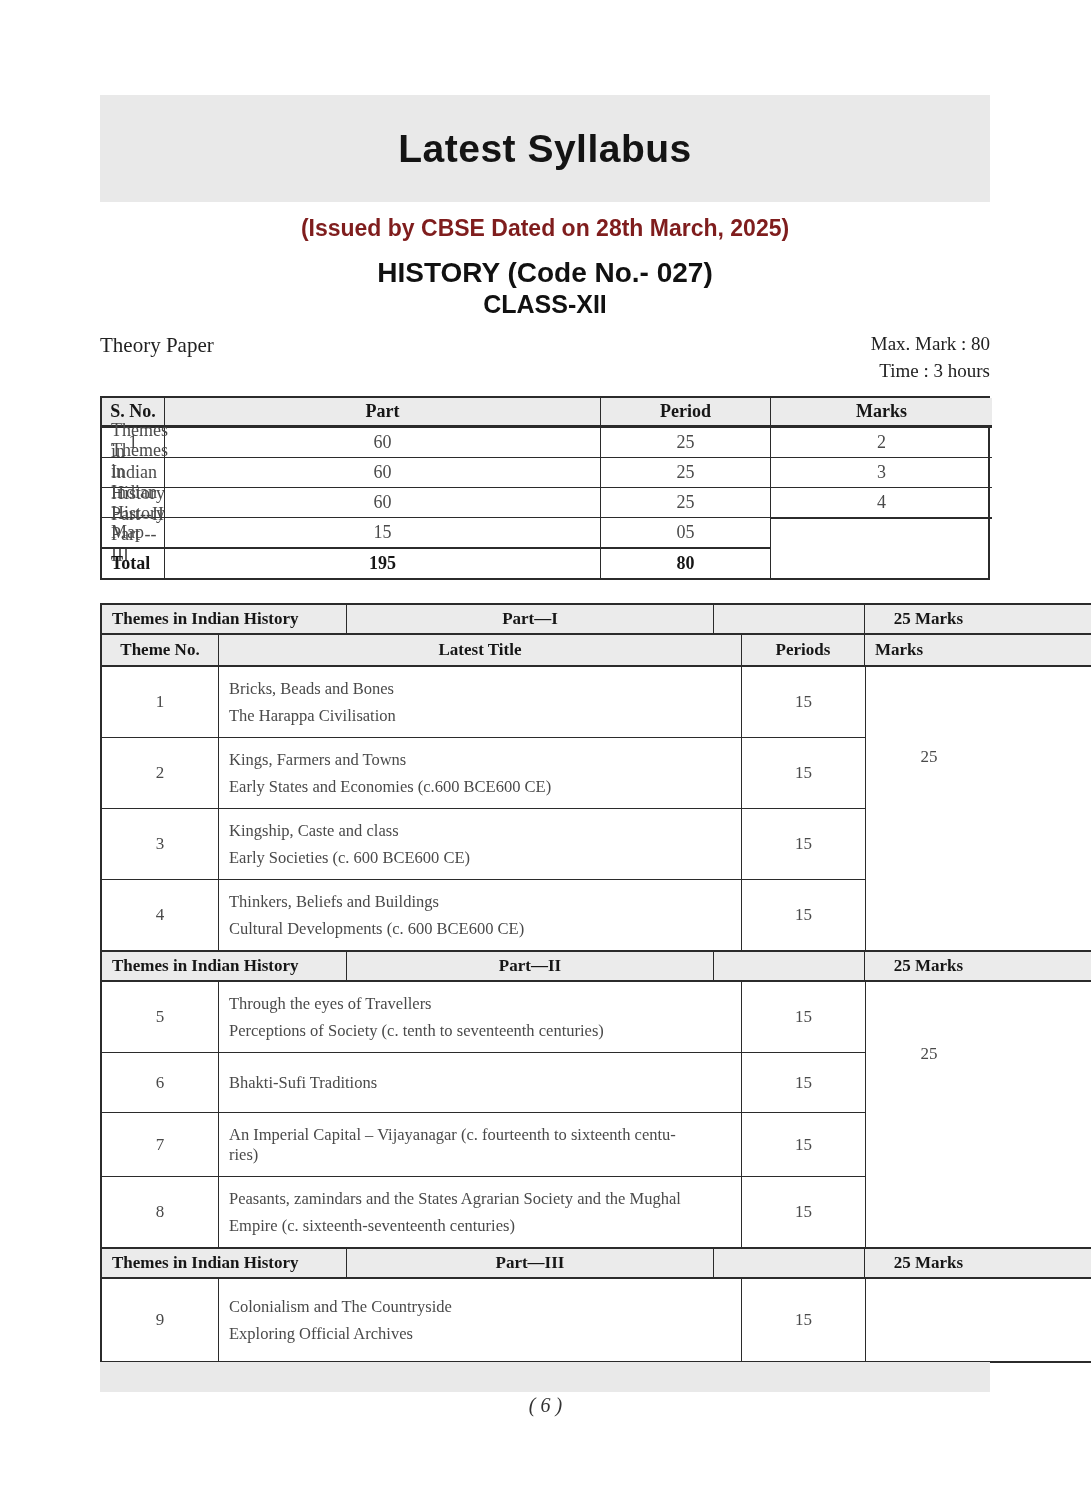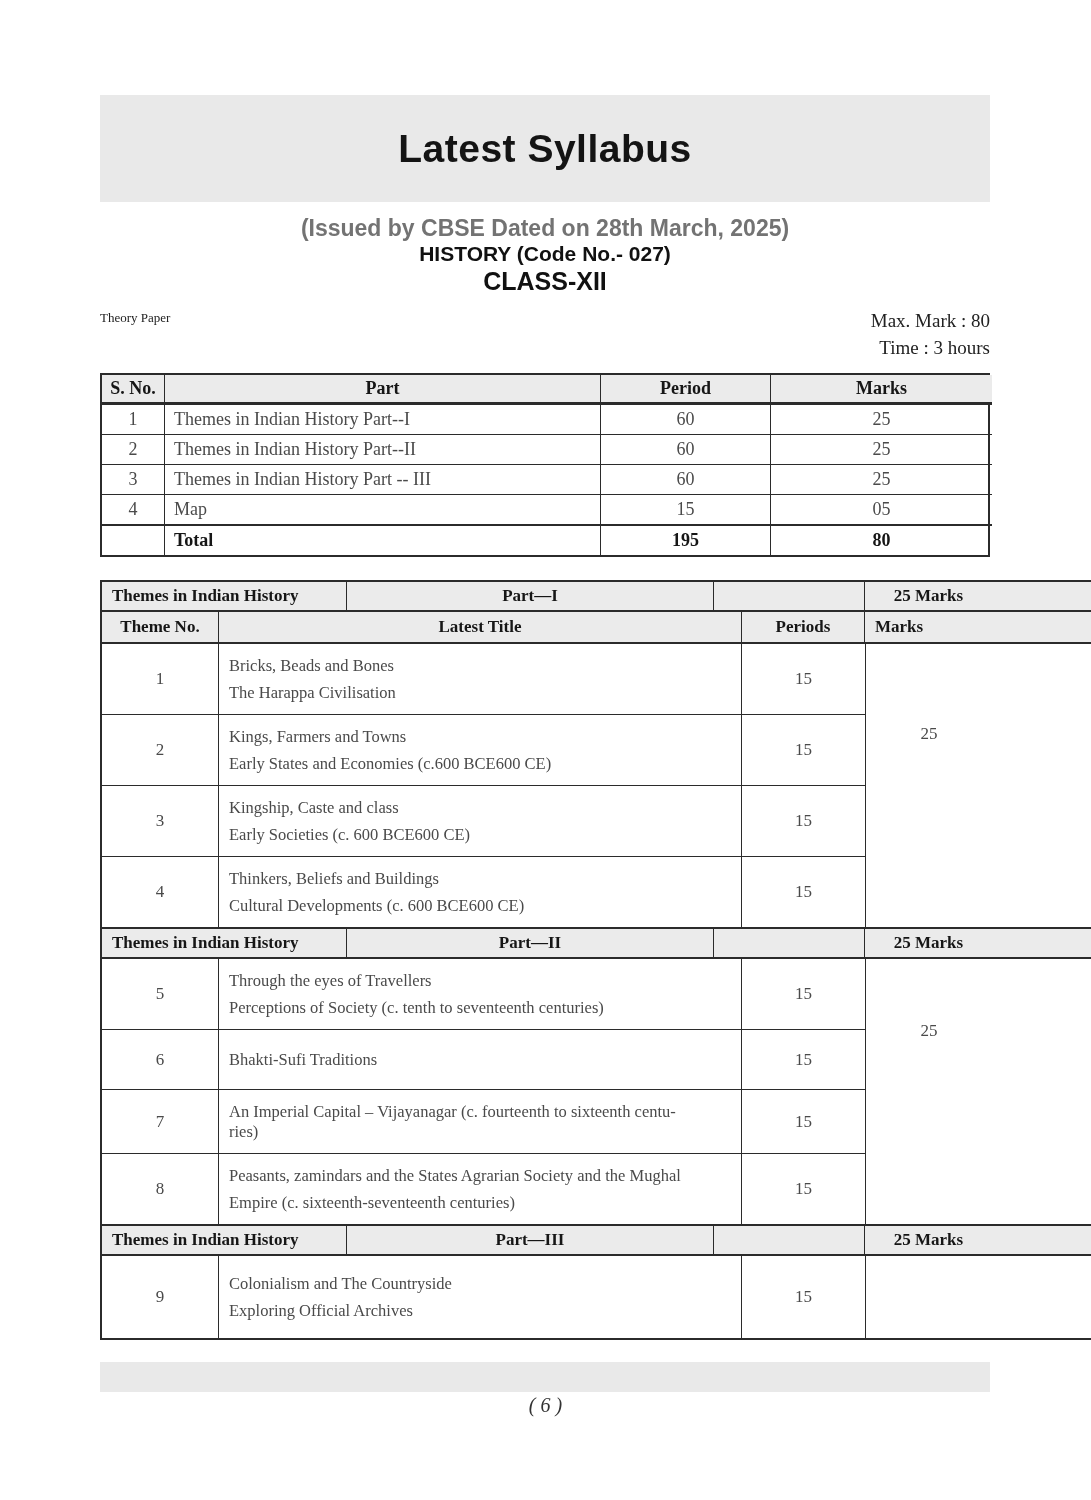--- a/index.html
+++ b/index.html
@@ -16,36 +16,36 @@
     margin-top:83px; height:107px; background:#e9e9e9;
     display:flex; align-items:center; justify-content:center;
   }
   .banner-title {
     font-family:"Liberation Sans","DejaVu Sans",sans-serif;
     font-weight:bold; font-size:39px; letter-spacing:0.5px; color:#141414;
   }
   .issued-line {
     margin-top:13px; text-align:center;
     font-family:"Liberation Sans","DejaVu Sans",sans-serif;
-    font-weight:bold; font-size:23px; color:#737373;
+    font-weight:bold; font-size:23px; color:#7f1d1d;
   }
   .subject-line {
-    margin-top:0; text-align:center;
+    margin-top:15px; text-align:center;
     font-family:"Liberation Sans","DejaVu Sans",sans-serif;
-    font-weight:bold; font-size:21px; color:#111;
+    font-weight:bold; font-size:28px; color:#111;
   }
   .class-line {
     margin-top:1px; text-align:center;
     font-family:"Liberation Sans","DejaVu Sans",sans-serif;
     font-weight:bold; font-size:25px; color:#111;
   }
   .meta-row {
     margin-top:14px; display:flex; justify-content:space-between; align-items:flex-start;
   }
-  .meta-left { font-size:13px; color:#222; }
+  .meta-left { font-size:21px; color:#222; }
   .meta-right { text-align:right; font-size:19px; color:#222; }
   .meta-right div { margin-bottom:5px; }
 
   
   .sum-grid {
     margin-top:9px;
     display:grid; grid-template-columns:63px 436px 170px 221px;
     border:2.5px solid #2b2b2b; width:890px;
   }
   .s-cell {
@@ -142,21 +142,20 @@
         <div>Time : 3 hours</div>
       </div>
     </div>
 
     <div class="sum-grid">
         <div class="s-cell s-head">S. No.</div>
         <div class="s-cell s-head s-part">Part</div>
         <div class="s-cell s-head">Period</div>
         <div class="s-cell s-head">Marks</div>
         <div class="s-cell">1</div>
-        <div class="s-cell s-part">Themes in Indian History Part--I</div>
         <div class="s-cell">60</div>
         <div class="s-cell">25</div>
         <div class="s-cell">2</div>
         <div class="s-cell s-part">Themes in Indian History Part--II</div>
         <div class="s-cell">60</div>
         <div class="s-cell">25</div>
         <div class="s-cell">3</div>
         <div class="s-cell s-part">Themes in Indian History Part -- III</div>
         <div class="s-cell">60</div>
         <div class="s-cell">25</div>

